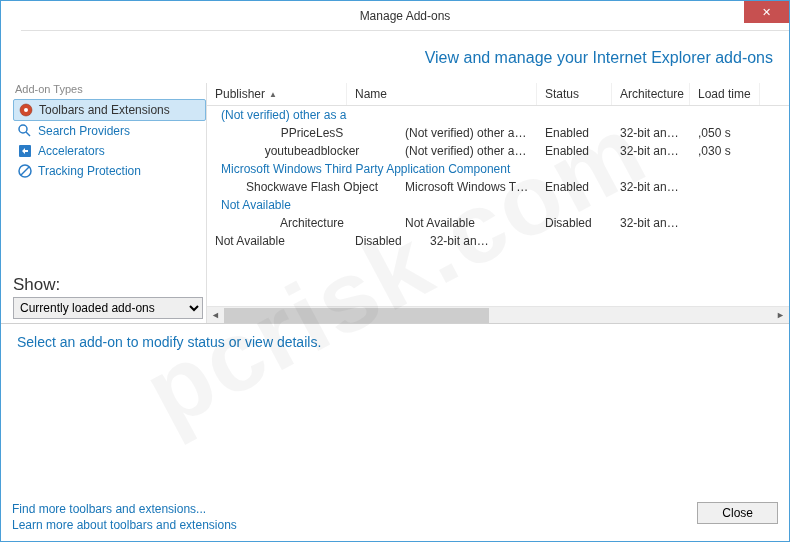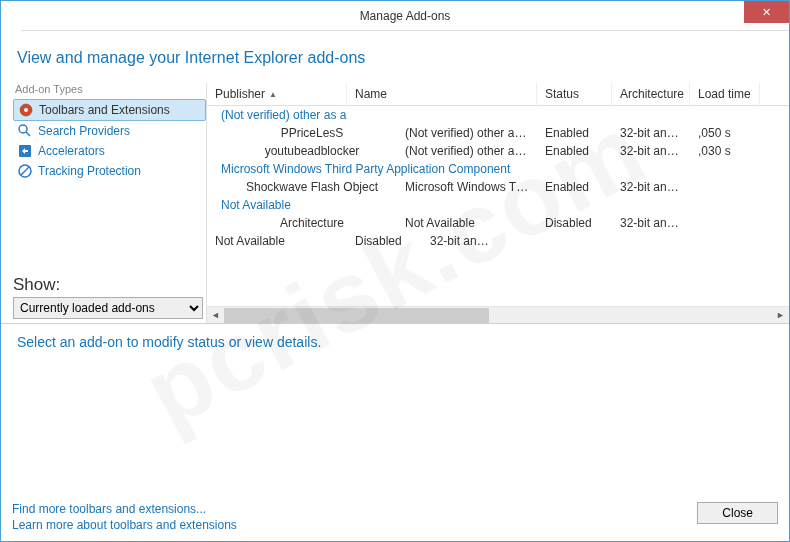--- a/index.html
+++ b/index.html
@@ -3,21 +3,21 @@
   <meta charset="utf-8">
   <style>
     * { margin: 0; padding: 0; box-sizing: border-box; font-family: 'Segoe UI', Tahoma, sans-serif; }
     body { width: 790px; height: 542px; background: #fff; overflow: hidden; border: 1px solid #4a9fd8; }
     
     .titlebar { height: 30px; background: #fff; display: flex; align-items: center; justify-content: center; position: relative; border-bottom: 1px solid #e0e0e0; margin-left: 20px; }
     .titlebar-title { font-size: 12px; color: #333; }
     .close-btn { position: absolute; right: 0; top: 0; width: 45px; height: 22px; background: #c75050; color: #fff; display: flex; align-items: center; justify-content: center; font-size: 11px; cursor: pointer; }
     
     .header-area { padding: 18px 16px 16px 16px; }
-    .header-text { color: #1976b8; font-size: 16px; font-weight: normal; }
+    .header-text { color: #1976b8; font-size: 16px; font-weight: normal; text-align: right; }
     
     .main-area { display: flex; height: 240px; }
     
     .left-panel { width: 205px; padding: 0 0 0 12px; display: flex; flex-direction: column; }
     .addon-types-label { color: #888; font-size: 11px; margin-bottom: 4px; padding-left: 2px; }
     .type-list { }
     .type-item { display: flex; align-items: center; padding: 2px 4px; font-size: 12px; color: #1976b8; cursor: pointer; gap: 5px; }
     .type-item.selected { background: #d0e7f7; border: 1px solid #7db8e0; border-radius: 2px; color: #333; }
     .type-icon { width: 16px; height: 16px; display: inline-flex; align-items: center; justify-content: center; }
     

